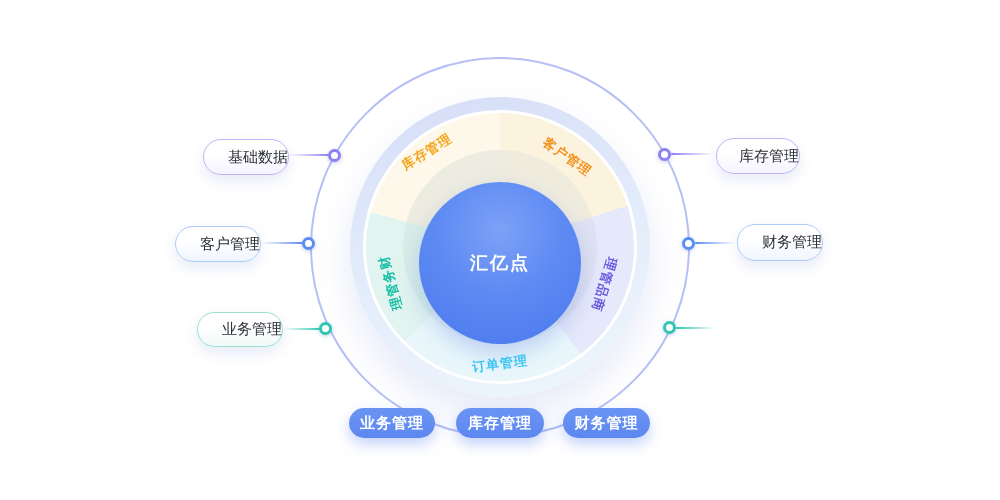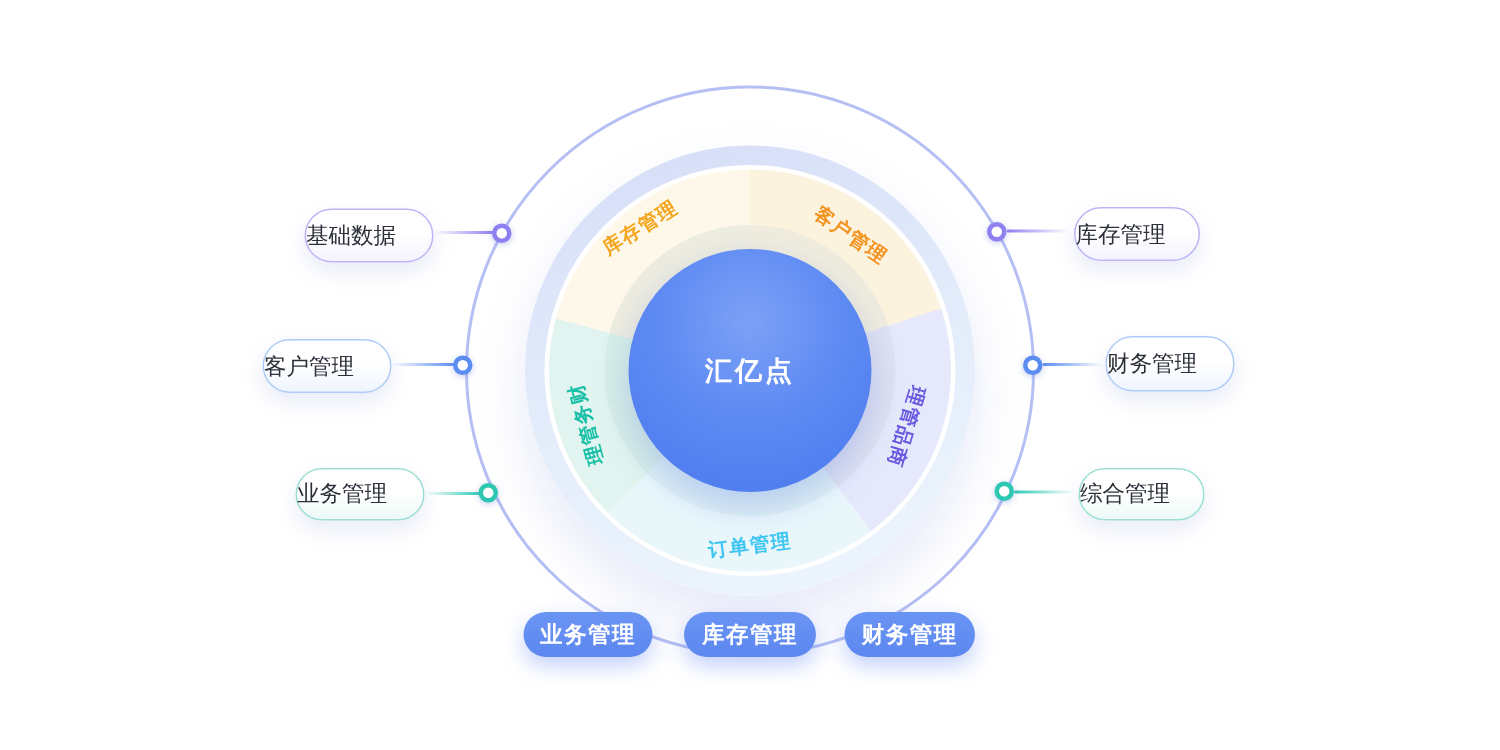--- a/index.html
+++ b/index.html
@@ -10,42 +10,42 @@
   .orbit{position:absolute;left:310px;top:57px;width:376px;height:376px;border-radius:50%;
          border:2px solid #a8b4f2;opacity:.85;}
 
   
   .halo{position:absolute;left:350px;top:97px;width:300px;height:300px;border-radius:50%;
         background:linear-gradient(165deg,#d5ddf8 0%,#e2ebfa 45%,#eef6fd 100%);
         box-shadow:0 18px 35px rgba(120,140,220,0.18);}
   .gap{position:absolute;left:363px;top:110px;width:274px;height:274px;border-radius:50%;background:#ffffff;}
   .ring{position:absolute;left:366px;top:113px;width:268px;height:268px;border-radius:50%;}
   .ring-inner{position:absolute;left:403px;top:150px;width:194px;height:194px;border-radius:50%;}
-  .core{position:absolute;left:419px;top:166px;width:162px;height:162px;border-radius:50%;
+  .core{position:absolute;left:419px;top:182px;width:162px;height:162px;border-radius:50%;
         background:radial-gradient(circle at 50% 30%,#7ca1f6 0%,#5e8af3 45%,#4a78ee 100%);
         box-shadow:0 10px 22px rgba(80,110,220,0.28);
         display:flex;flex-direction:column;align-items:center;justify-content:center;gap:12px;}
   .core .t{color:#ffffff;font-weight:700;font-size:18px;letter-spacing:2px;line-height:29px;text-align:center;white-space:nowrap;}
 
   
   .arc-label{position:absolute;font-weight:700;font-size:13px;letter-spacing:1px;white-space:nowrap;transform-origin:center;}
   .v-label{position:absolute;display:flex;flex-direction:column;align-items:center;font-weight:700;font-size:13px;}
   .v-label span{display:block;width:15px;height:14px;line-height:14px;text-align:center;}
   .v-label.cw span{transform:rotate(90deg);}
   .v-label.ccw span{transform:rotate(-90deg);}
 
   
   .link{position:absolute;height:2px;border-radius:1px;}
   .link.to-right{background:linear-gradient(to right,rgba(255,255,255,0),var(--accent,#88f));}
   .link.to-left{background:linear-gradient(to left,rgba(255,255,255,0),var(--accent,#88f));}
   .node{position:absolute;width:7px;height:7px;background:#ffffff;border:3px solid var(--accent,#88f);
         border-radius:50%;box-shadow:0 1px 4px rgba(120,140,220,0.45);}
 
   
-  .pill{position:absolute;display:flex;align-items:center;justify-content:flex-start;
+  .pill{position:absolute;display:flex;align-items:center;justify-content:flex-end;
         background:linear-gradient(180deg,#ffffff 45%,var(--tint,#f5f7ff) 100%);
         border:1px solid var(--border,#c5cdf5);border-radius:18px;
         font-size:15px;color:#2b2f38;box-shadow:0 6px 14px rgba(110,130,210,0.16);white-space:nowrap;}
 
   
   .bpill{position:absolute;display:flex;align-items:center;justify-content:center;
          background:linear-gradient(180deg,#6a94f3 0%,var(--accent,#5c87f0) 100%);
          border-radius:16px;color:#ffffff;font-weight:700;font-size:15px;letter-spacing:1px;
          box-shadow:0 6px 14px rgba(86,125,240,0.35);white-space:nowrap;}
 </style>
@@ -103,23 +103,20 @@
   <div class="pill" style="left: 197px; top: 312px; width: 84px; height: 33px; --accent: #2EC8B2; --border: #9ADFD2; --tint: #EDFAF7;">
     <span>业务管理</span>
   </div>
 
   <div class="pill" style="left: 716px; top: 138px; width: 82px; height: 34px; --accent: #8F80F2; --border: #BDB4F6; --tint: #F5F3FF;">
     <span>库存管理</span>
   </div>
   <div class="pill" style="left: 737px; top: 224px; width: 84px; height: 35px; --accent: #5B8CF2; --border: #AECBF7; --tint: #EFF5FF;">
     <span>财务管理</span>
   </div>
-  <div class="pill" style="left: 719px; top: 312px; width: 82px; height: 33px; --accent: #2EC8B2; --border: #9ADFD2; --tint: #EDFAF7;">
-    <span>综合管理</span>
-  </div>
 
   <div class="bpill" style="left: 349px; top: 408px; width: 86px; height: 30px; --accent: #5C87F0;">
     <span>业务管理</span>
   </div>
   <div class="bpill" style="left: 456px; top: 408px; width: 88px; height: 30px; --accent: #5C87F0;">
     <span>库存管理</span>
   </div>
   <div class="bpill" style="left: 563px; top: 408px; width: 87px; height: 30px; --accent: #5C87F0;">
     <span>财务管理</span>
   </div>

